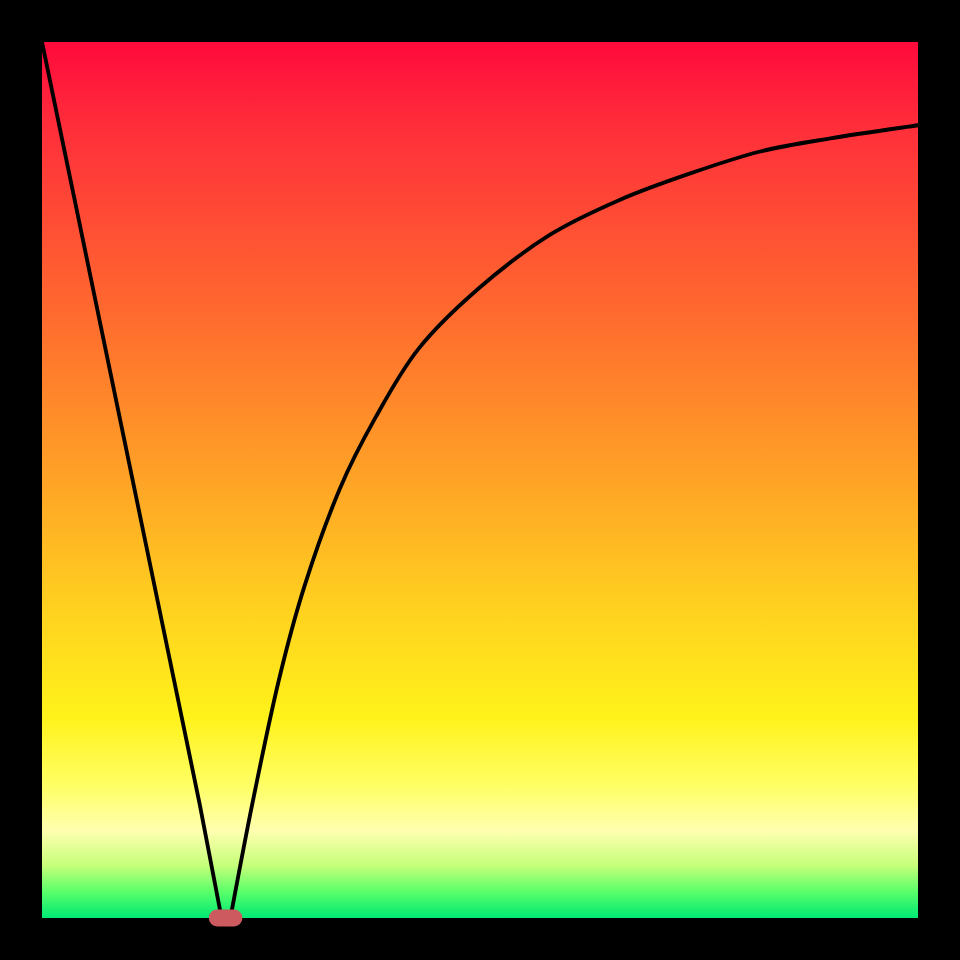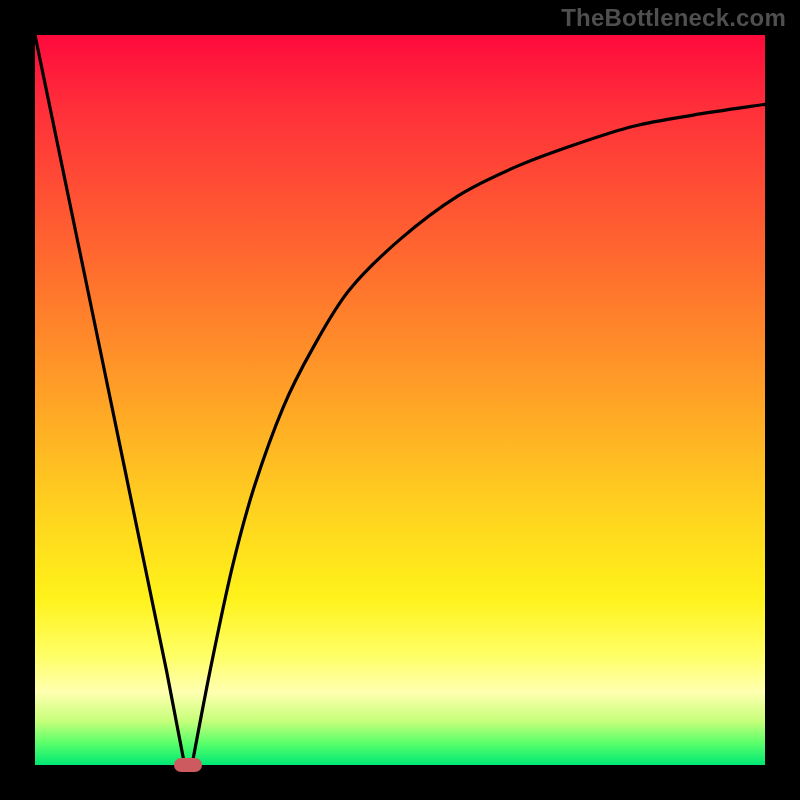--- a/index.html
+++ b/index.html
@@ -60,21 +60,20 @@
     height: 14px;
     border-radius: 7px;
     background: #cc5a5f;
     transform: translate(-50%, -50%);
   }
 </style>
 </head>
 <body>
 
 <div class="frame">
-  <div class="watermark">TheBottleneck.com</div>
 
   <div class="plot-area">
     <svg class="curve" width="730" height="730" viewBox="0 0 730 730">
       <path id="curve-path" fill="none" stroke="#000" stroke-width="3.2" stroke-linecap="round" stroke-linejoin="round" d="M 0 0 L 21.9 105.85000000000002 L 43.8 211.70000000000005 L 65.7 317.55 L 87.6 423.40000000000003 L 109.5 529.25 L 131.4 635.1 L 149.64999999999998 730 L 156.95 730 C 159.99166666666665 714.1833333333334, 168.50833333333333 667.95, 175.2 635.1 C 181.89166666666665 602.25, 189.8 563.3166666666666, 197.10000000000002 532.9 C 204.40000000000003 502.4833333333333, 210.48333333333335 479.3666666666667, 219 452.6 C 227.51666666666665 425.83333333333337, 238.4666666666667 395.4166666666667, 248.20000000000002 372.3 C 257.93333333333334 349.18333333333334, 266.45 333.3666666666667, 277.4 313.90000000000003 C 288.34999999999997 294.4333333333334, 299.29999999999995 273.75, 313.9 255.5 C 328.5 237.25, 346.75 220.21666666666664, 365 204.39999999999998 C 383.25 188.58333333333331, 403.9333333333333 172.76666666666668, 423.4 160.60000000000002 C 442.8666666666667 148.43333333333337, 462.3333333333333 139.91666666666677, 481.8 131.4000000000001 C 501.2666666666667 122.88333333333343, 520.7333333333333 116.19166666666668, 540.2 109.5 C 559.6666666666667 102.80833333333332, 579.1333333333332 96.11666666666667, 598.5999999999999 91.25 C 618.0666666666666 86.38333333333333, 635.1 83.94999999999995, 657 80.29999999999995 C 678.9 76.64999999999996, 717.8333333333334 71.17500000000001, 730 69.35000000000002"></path>
     </svg>
     <div class="marker" id="min-marker" style="left: 153.3px; top: 730px; background: rgb(204, 90, 95);"></div>
   </div>
 </div>
 
 </body></html>

